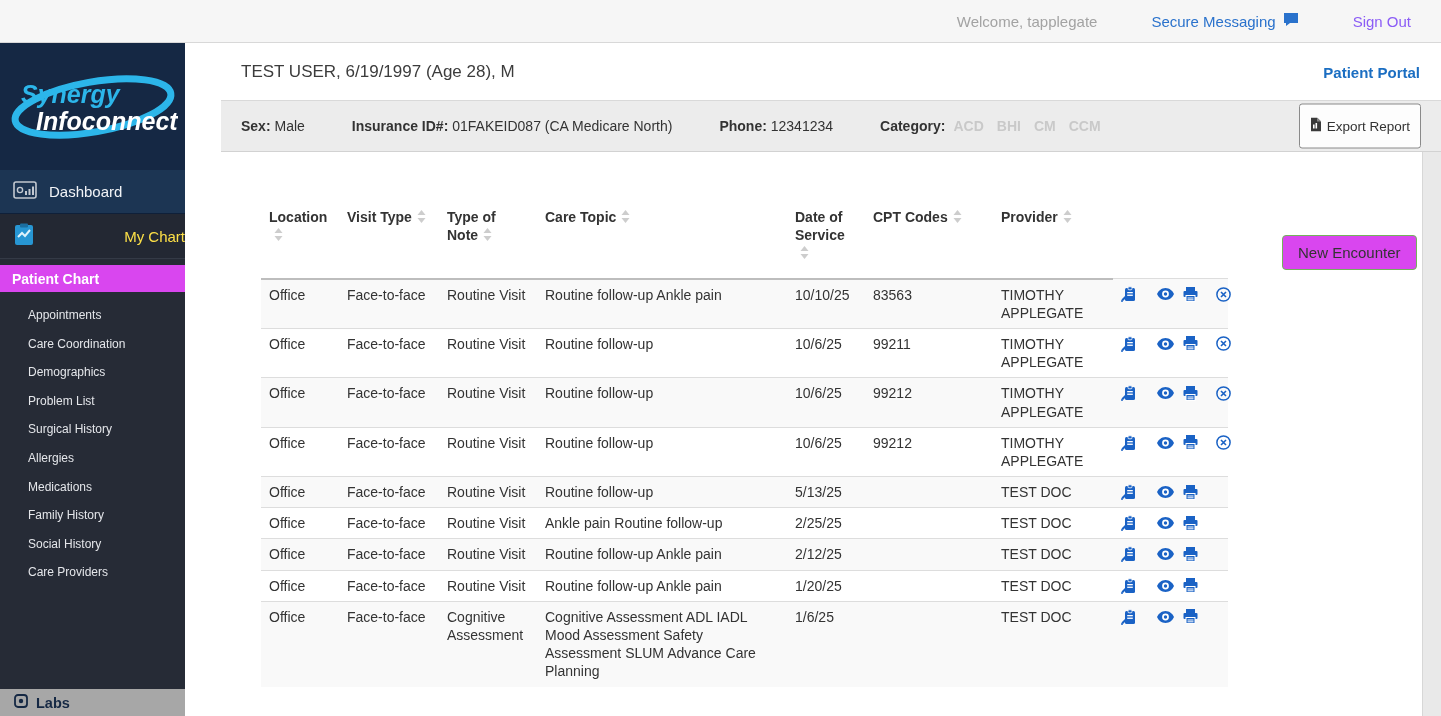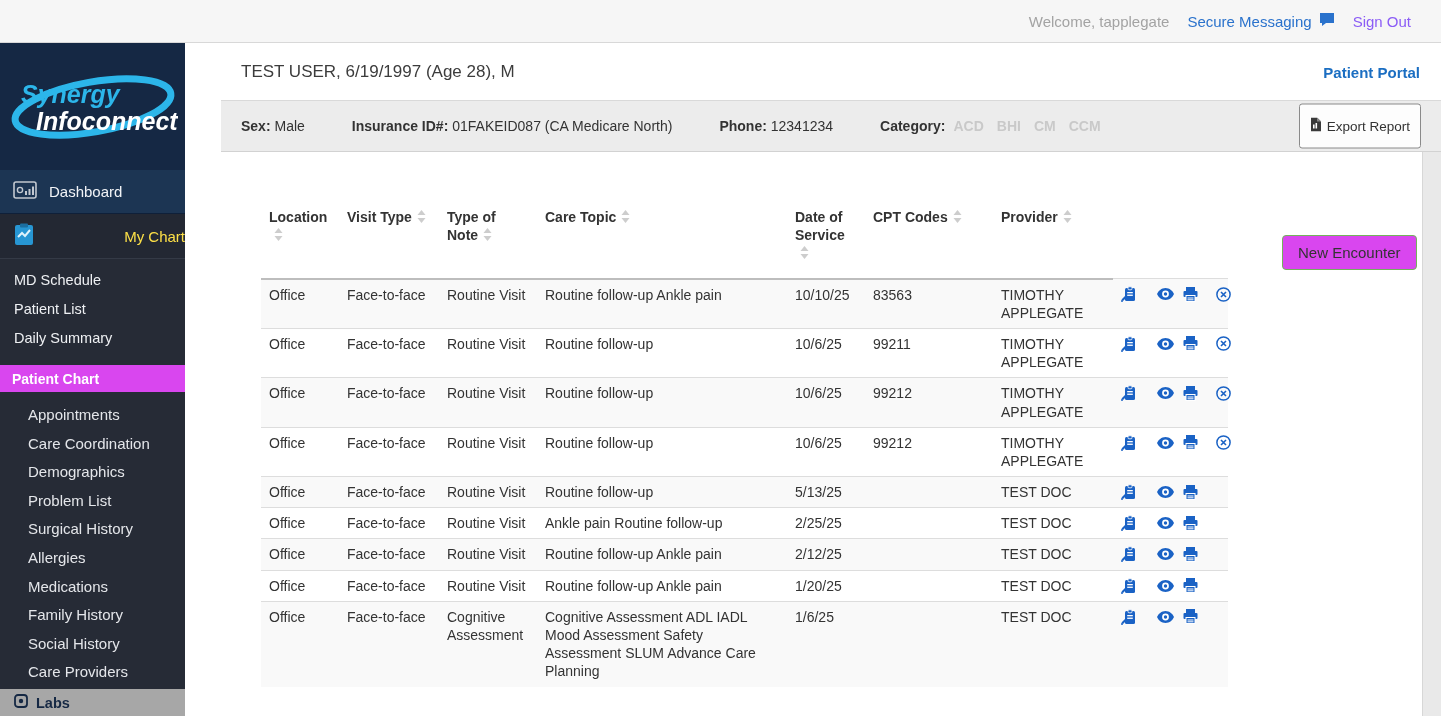--- a/index.html
+++ b/index.html
@@ -6,21 +6,21 @@
   html,body { width:1441px; height:716px; }
   body {
     font-family:"Liberation Sans", sans-serif;
     position:relative; overflow:hidden; background:#fff; color:#333;
   }
   
   .topbar {
     position:absolute; top:0; left:0; width:1441px; height:43px;
     background:#f6f6f6; border-bottom:1px solid #d8d8d8;
     display:flex; align-items:center; justify-content:flex-end;
-    gap:18px; padding-right:30px; font-size:15px;
+    gap:54px; padding-right:30px; font-size:15px;
   }
   .topbar .welcome { color:#a3a3a3; }
   .topbar .link { color:#2a72cc; cursor:pointer; display:flex; align-items:center; gap:7px; }
   .topbar .signout { color:#8b5cf6; cursor:pointer; font-weight:400; }
   
   .sidebar {
     position:absolute; top:43px; left:0; width:185px; bottom:0;
     background:#262b36;
   }
   .logo-block { height:127px; background:#152844; display:flex; align-items:center; justify-content:center; }
@@ -30,21 +30,21 @@
   }
   .nav-dashboard { background:#1c3553; border-bottom:1px solid #0f2039; color:#f2f4f7; }
   .nav-mychart  { background:#232833; border-bottom:1px solid #343a46; color:#fde047; height:45px;justify-content:space-between; }
   .nav-list { padding:7px 0 6px 0; }
   .nav-item { line-height:29px; padding-left:14px; font-size:14.5px; color:#eef0f3; cursor:pointer; }
   .nav-active {
     margin-top:6px; height:27px; background:#d946ef; color:#fff; font-weight:700;
     display:flex; align-items:center; padding-left:12px; font-size:14px; cursor:pointer;
   }
   .nav-sublist { padding-top:9px; }
-  .nav-subitem { line-height:28.6px; padding-left:28px; font-size:15px; color:#e4e6ea; cursor:pointer; }
+  .nav-subitem { line-height:28.6px; padding-left:28px; font-size:12px; color:#e4e6ea; cursor:pointer; }
   .nav-labs {
     position:absolute; left:0; right:0; bottom:0; height:27px; background:#a7a7a7;
     color:#152844; font-weight:700; font-size:14.5px;
     display:flex; align-items:center; gap:8px; padding-left:14px; cursor:pointer;
   }
   
   .main { position:absolute; left:185px; top:43px; right:0; bottom:0; background:#fff;margin-left:36px; }
   .patient-header { height:57px; position:relative; background:#fff; }
   .patient-title {
     position:absolute; left:20px; top:50%; transform:translateY(-50%);
@@ -142,25 +142,20 @@
     <span>
       <svg width="22" height="24" viewBox="0 0 22 24">
         <rect x="2" y="2" width="18" height="20" rx="2" fill="#2796d3"></rect>
         <rect x="7" y="0.5" width="8" height="4" rx="1" fill="#1b6ea0"></rect>
         <path d="M5 14 l4 -4 l3 3 l5 -6" fill="none" stroke="#dff2fb" stroke-width="2"></path>
       </svg>
     </span>
     <span>My Chart</span>
   </div>
 
-  <div class="nav-list">
-      <div class="nav-item">MD Schedule</div>
-      <div class="nav-item">Patient List</div>
-      <div class="nav-item">Daily Summary</div>
-    </div>
 
   <div class="nav-active">Patient Chart</div>
 
   <div class="nav-sublist">
       <div class="nav-subitem">Appointments</div>
       <div class="nav-subitem">Care Coordination</div>
       <div class="nav-subitem">Demographics</div>
       <div class="nav-subitem">Problem List</div>
       <div class="nav-subitem">Surgical History</div>
       <div class="nav-subitem">Allergies</div>

